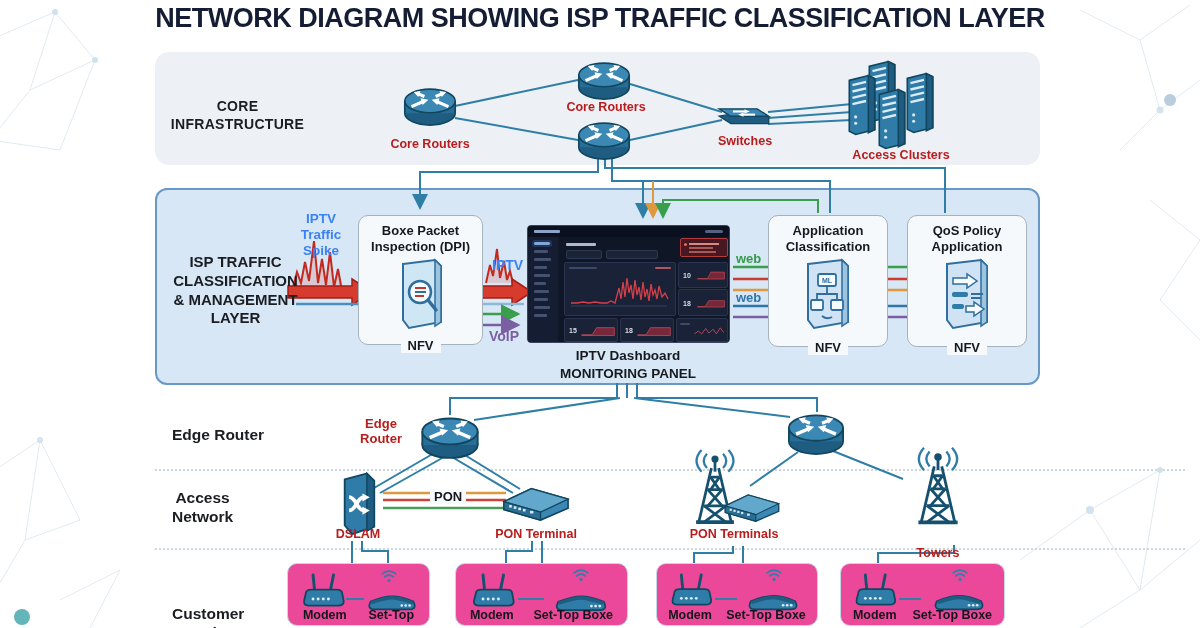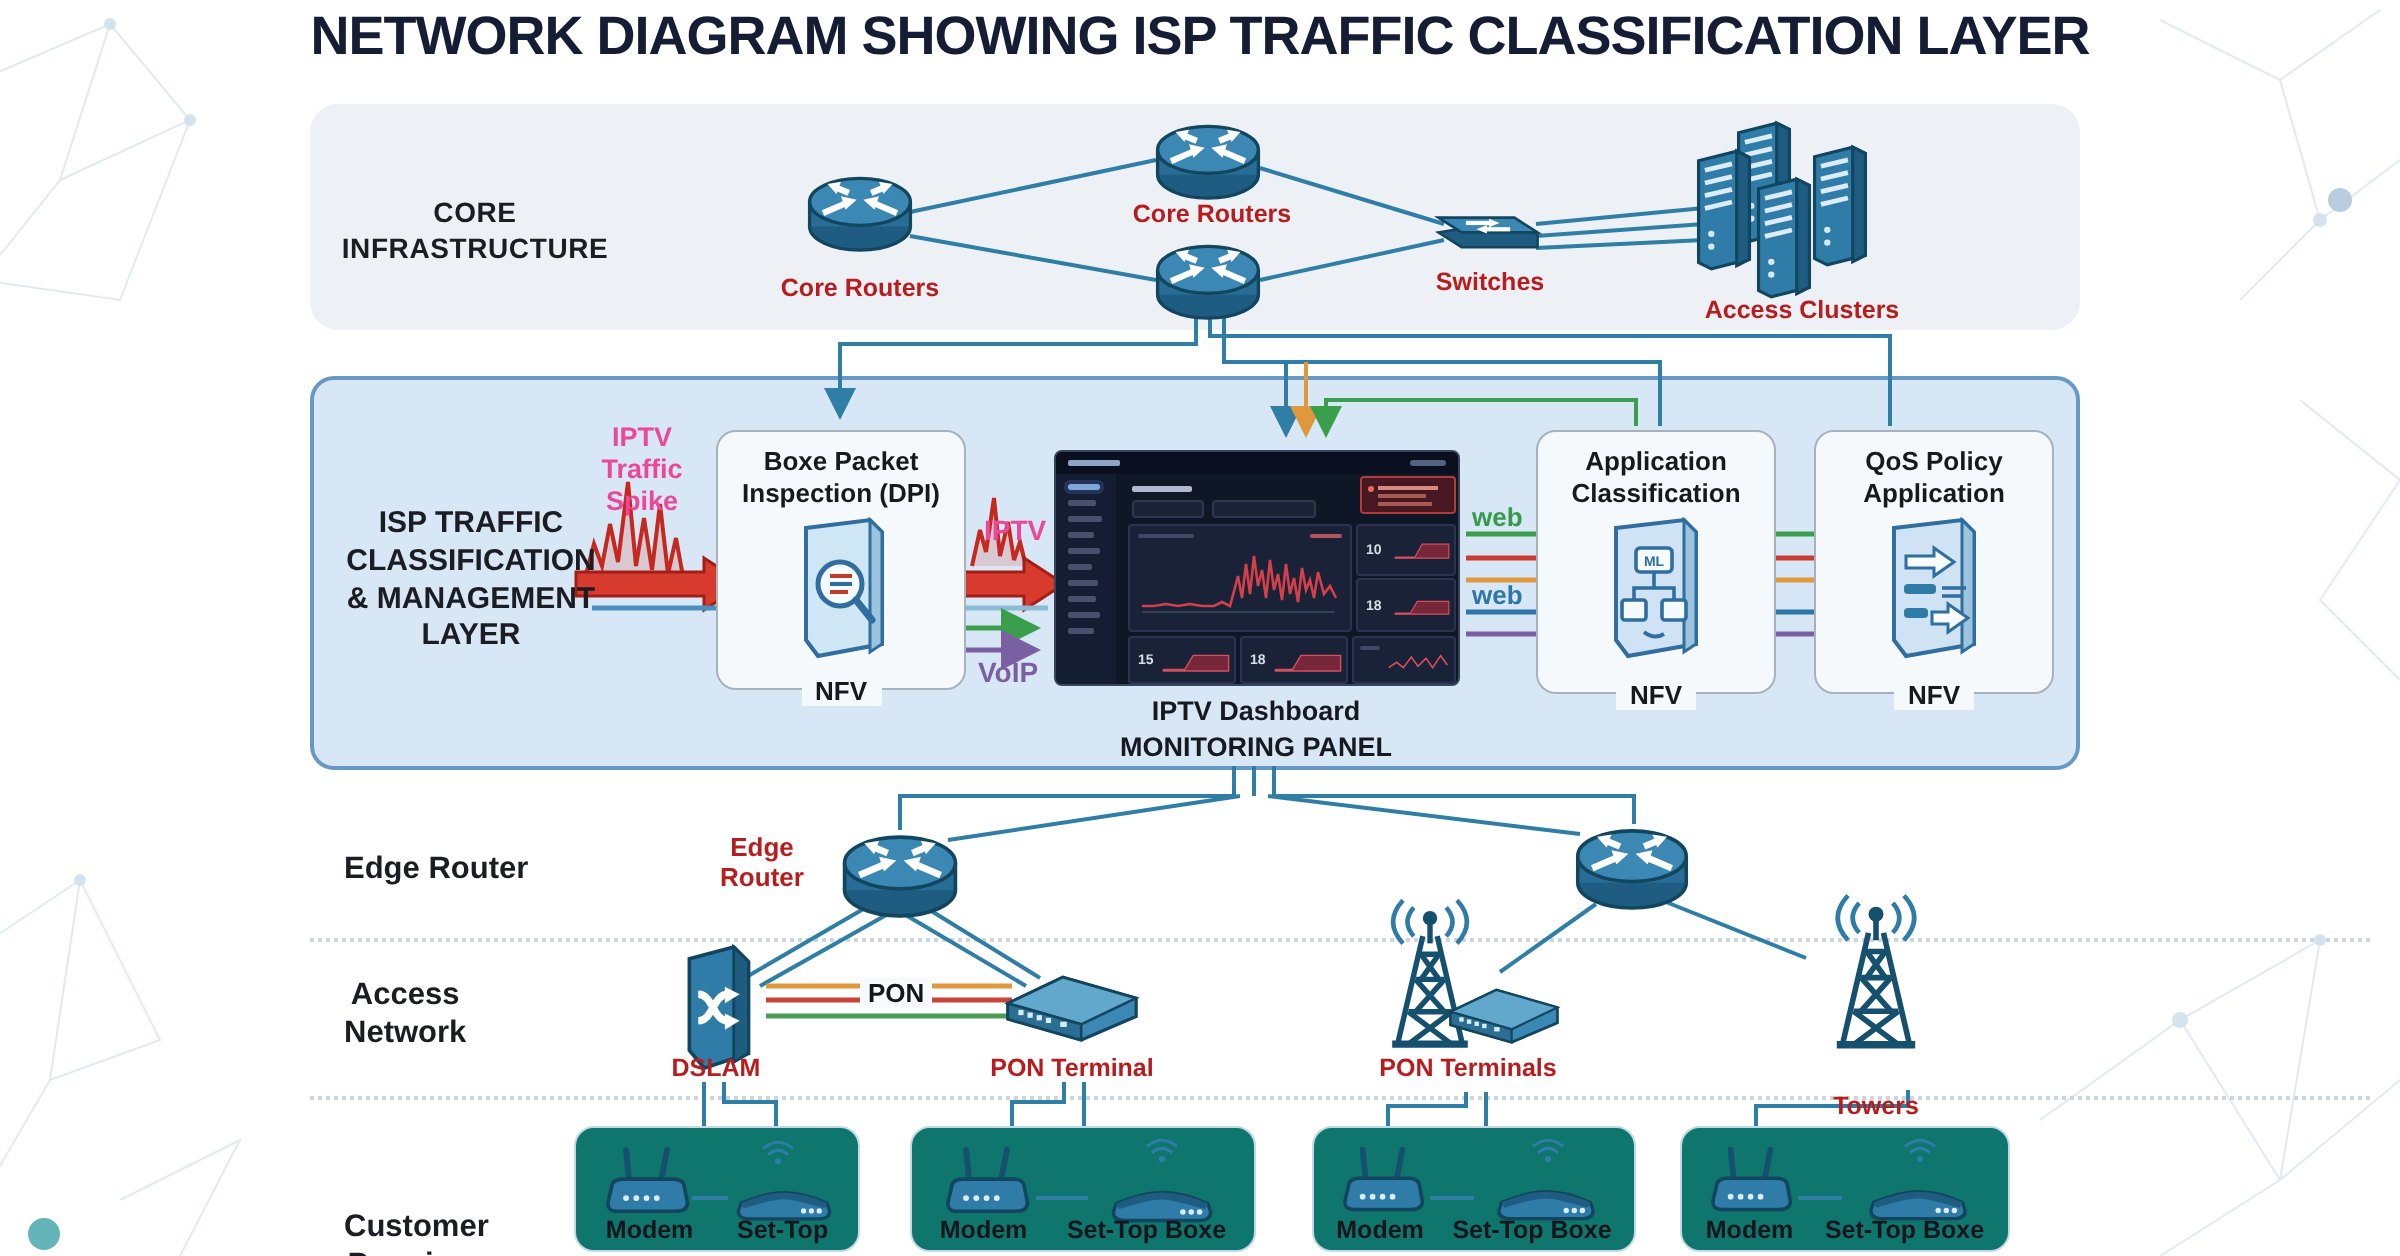--- a/index.html
+++ b/index.html
@@ -13,21 +13,21 @@
          color:#141d33;letter-spacing:-0.5px;}
   
   .core-band{left:155px;top:52px;width:885px;height:113px;background:#edf1f6;border-radius:14px;}
   .isp-band{left:155px;top:188px;width:885px;height:197px;background:#d7e7f5;
             border:2px solid #6899c6;border-radius:12px;box-sizing:border-box;}
   .sep{height:0;border-top:2px dotted #ccd6de;}
   
   .sec-lbl{font-weight:800;color:#1b1d22;line-height:1.25;}
   
   .dev-lbl{font-size:12.5px;font-weight:700;color:#b91c1c;line-height:1.15;}
-  .red{color:#ec4899;}
+  .red{color:#3b82f6;}
   .green{color:#359a4c;}
   .blue{color:#2e75a8;}
   .purple{color:#7b5fa3;}
   
   .nfv-box{background:#f6f9fc;border:1.5px solid #a7b2bf;border-radius:10px;box-sizing:border-box;}
   .nfv-title{position:absolute;left:0;right:0;top:7px;text-align:center;font-size:13px;
              font-weight:800;color:#17191f;line-height:1.25;}
   .nfv-tag{position:absolute;left:50%;transform:translateX(-50%);bottom:-9px;background:#f6f9fc;
            padding:0 7px;font-size:13px;font-weight:800;color:#17191f;}
   
@@ -35,21 +35,21 @@
         border-radius:4px;box-sizing:border-box;overflow:hidden;}
   .d-top{position:absolute;left:0;top:0;right:0;height:11px;background:#0a1020;}
   .d-side{position:absolute;left:0;top:11px;bottom:0;width:30px;background:#151d32;}
   .d-item{height:3px;border-radius:1px;background:#45516e;margin:5px 4px 0 6px;}
   .d-item.hl{background:#7fa8d9;outline:2px solid #24335a;}
   .d-card{position:absolute;background:#1a2238;border:1px solid #2a3450;border-radius:2px;}
   .d-num{position:absolute;color:#d8dde8;font-size:7px;font-weight:700;}
   .d-line{position:absolute;background:#3c4a68;height:2px;border-radius:1px;}
   .d-alert{position:absolute;background:#471722;border:1px solid #b23b3b;border-radius:2px;}
   
-  .prem{background:#0f766e;border:1.5px solid #c3d8ea;border-radius:10px;box-sizing:border-box;}
+  .prem{background:#ec4899;border:1.5px solid #c3d8ea;border-radius:10px;box-sizing:border-box;}
   .prem .labels{position:absolute;left:4px;right:4px;bottom:3px;display:flex;
                 justify-content:space-around;font-size:12.5px;font-weight:700;color:#14161c;}
 </style>
 </head>
 <body>
 
 <div class="stage">
 
   <svg width="0" height="0" style="position:absolute">
     <defs>

